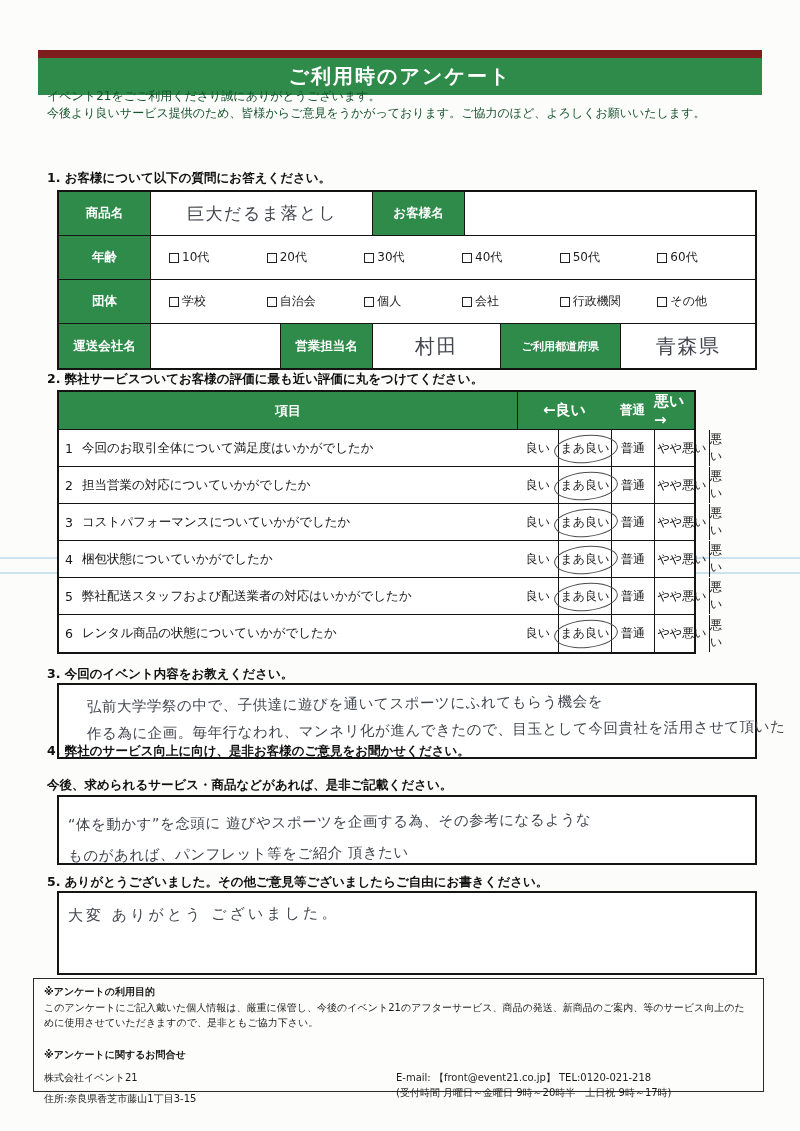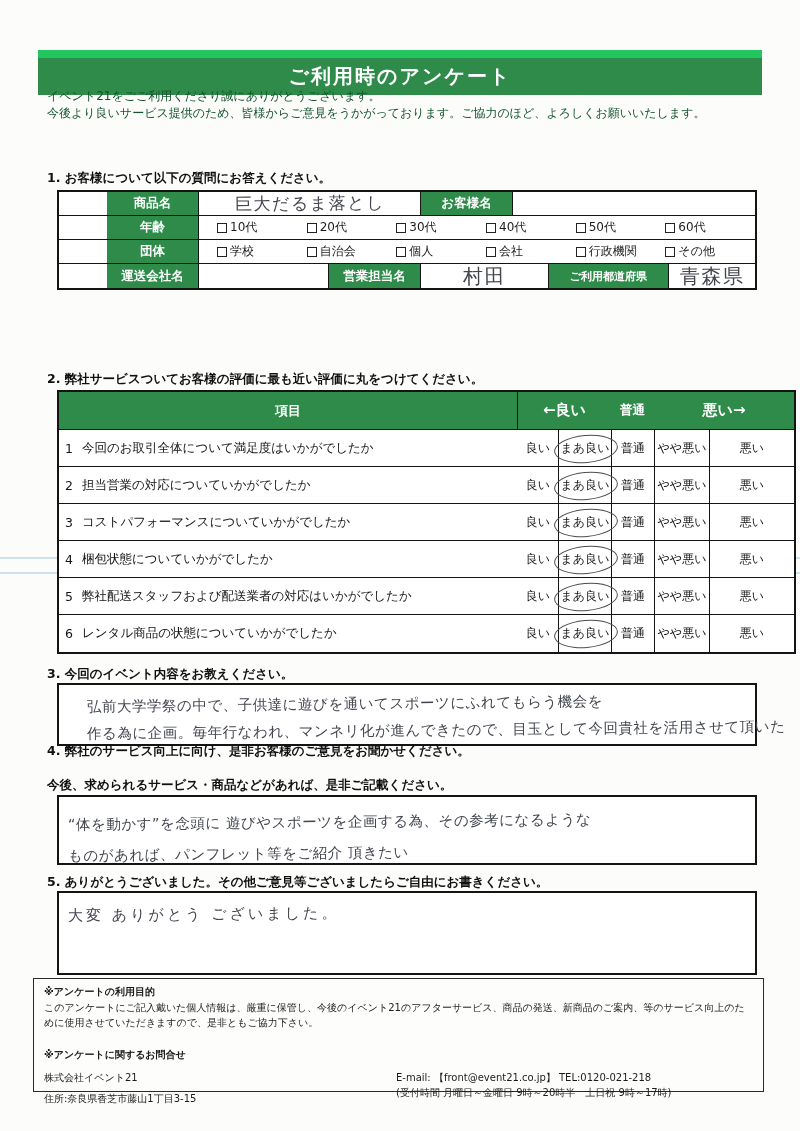--- a/index.html
+++ b/index.html
@@ -10,36 +10,36 @@
     background:#fcfcfa; overflow:hidden; margin:0 auto;
     color:#1a1a1a;
   }
   
   .scanline { position:absolute; left:0; width:800px; height:2px; background:rgba(130,185,220,.38); }
   .l1 { top:557px; } .l2 { top:572px; }
 
   
   .titlebar {
     position:absolute; left:38px; top:50px; width:724px; height:45px;
-    background:#2e8b4a; border-top:8px solid #22c55e;
+    background:#2e8b4a; border-top:8px solid #7f1d1d;
     display:flex; align-items:center; justify-content:center;
   }
   .titlebar .title { color:#fff; font-size:20px; font-weight:bold; letter-spacing:2px; }
 
   
   .intro { position:absolute; left:47px; top:88px; width:716px; font-size:12px; line-height:17px; color:#14532d; }
 
   
   .sechead { position:absolute; left:47px; font-size:12.5px; font-weight:bold; color:#111; line-height:16px; }
   .s1 { top:170px; } .s2 { top:371px; } .s3 { top:666px; }
   .s4a { top:716px;margin-top:27px; } .s4b { top:777px; } .s5 { top:874px; }
 
   
   .table1 { position:absolute; left:57px; top:190px; width:700px; border:2px solid #141414; background:#fff; }
-  .t1row { display:flex; height:24px; border-bottom:1.6px solid #141414;padding-left:48px; }
+  .t1row { display:flex; height:44px; border-bottom:1.6px solid #141414; }
   .t1row.last { border-bottom:none; }
   .gcell {
     background:#2e8b4a; color:#fff; font-size:12.5px; font-weight:bold;
     display:flex; align-items:center; justify-content:center;
     border-right:1.6px solid #141414; flex:0 0 auto;
   }
   .wcell { background:#fff; border-right:1.6px solid #141414; flex:0 0 auto; display:flex; align-items:center; }
   .wcell.lastc { border-right:none; }
   .w92 { width:92px; } .w130 { width:130px; } .w222 { width:222px; }
   .w128 { width:128px; } .w120 { width:120px; }
@@ -49,21 +49,21 @@
   .optrow { display:flex; align-items:center; padding-left:18px; }
   .opt { flex:1 1 0; display:flex; align-items:center; font-size:12px; color:#1c1c1c; }
   .cbx { display:inline-block; width:10px; height:10px; border:1.5px solid #222; margin-right:3px; background:#fff; flex:0 0 auto; }
 
   
   .hw { font-family:"DejaVu Sans", sans-serif; color:#43464f; letter-spacing:1.5px; transform:rotate(-0.6deg); }
   .hw17 { font-size:17px; } .hw18 { font-size:20px; }
   .hwline { font-size:14.5px; letter-spacing:0.5px; white-space:nowrap; }
 
   
-  .table2 { position:absolute; left:57px; top:390px; width:739px; border:2px solid #141414; background:#fff; }
+  .table2 { position:absolute; left:57px; top:390px; width:639px; border:2px solid #141414; background:#fff; }
   .ehead { display:flex; height:38px; background:#2e8b4a; border-bottom:1.8px solid #141414; }
   .ehitem {
     flex:0 0 459px; border-right:1.6px solid #141414;
     color:#fff; font-weight:bold; font-size:13px;
     display:flex; align-items:center; justify-content:center;
   }
   .ehseg { color:#fff; font-weight:bold; display:flex; align-items:center; justify-content:center; }
   .wg { flex:0 0 93px; font-size:15px; }
   .wn { flex:0 0 43px; font-size:12.5px; }
   .wb { flex:1 1 auto; font-size:15px; }
@@ -77,21 +77,21 @@
   }
   .c1 { width:40px; border-left:none; } .c2 { width:53px; } .c3 { width:43px; } .c4 { width:55px; } .c5 { flex:1 1 auto; }
   .circ { position:relative; display:inline-block; }
   .circ::before {
     content:''; position:absolute; left:-7px; top:-5px; right:-8px; bottom:-6px;
     border:1.6px solid #4d4d4d; border-radius:50%; transform:rotate(-5deg);
   }
 
   
   .ansbox { position:absolute; left:57px; width:700px; border:2px solid #141414; background:#fff; padding:5px 9px; }
-  .b3 { top:683px; height:63px;padding-left:28px; }
+  .b3 { top:683px; height:76px;padding-left:28px; }
   .b3 .hwline { line-height:27px; }
   .b4 { top:795px; height:70px; padding-top:9px; }
   .b4 .hwline { line-height:31px; }
   .b5 { top:891px; height:84px; padding-top:10px; }
   .b5 .hwline { font-size:15px; letter-spacing:3px; }
 
   
   .footerbox {
     position:absolute; left:33px; top:978px; width:731px; height:114px;
     border:1.8px solid #2a2a2a; background:#fdfdfc; padding:5px 10px; font-size:10px; line-height:15px; color:#1c1c1c;

